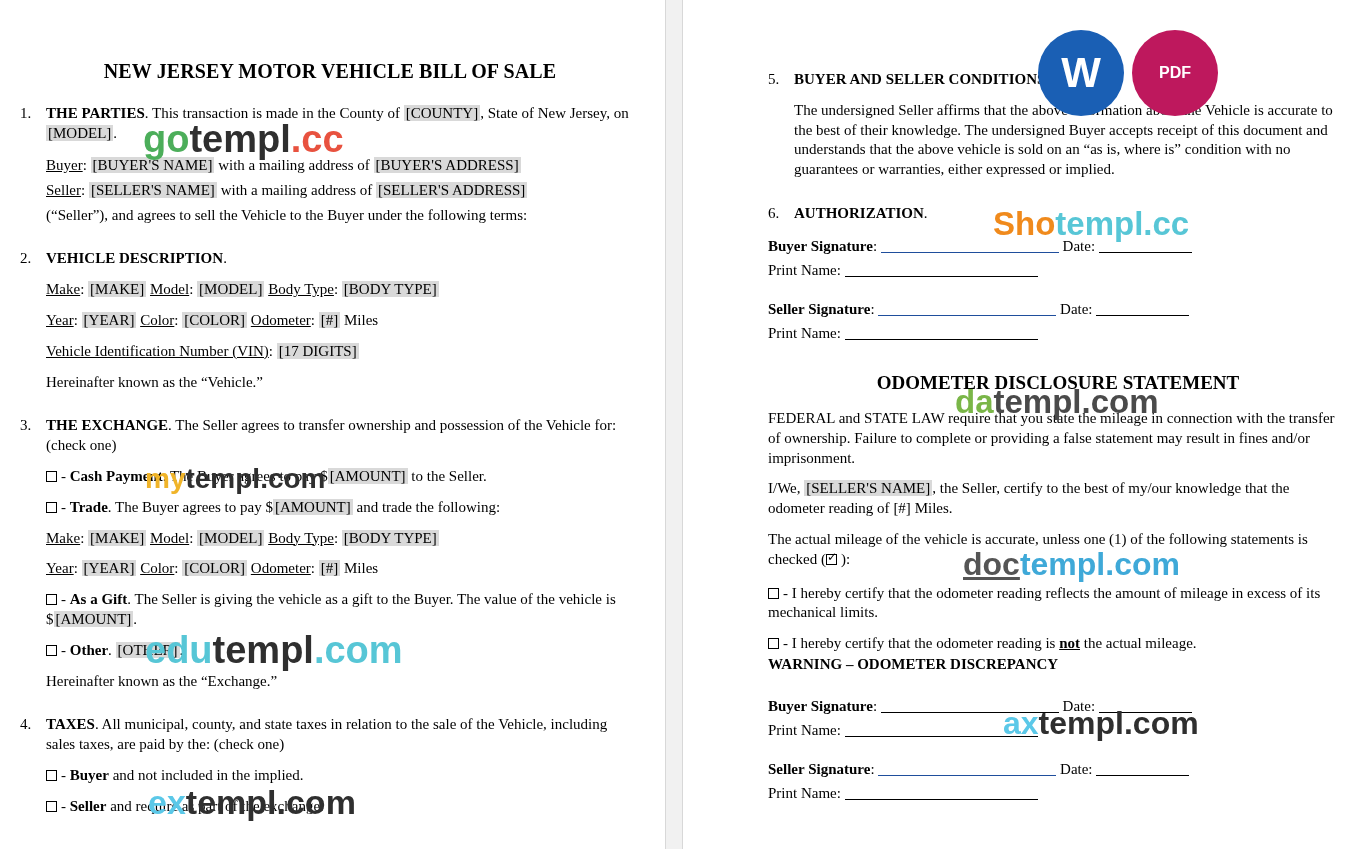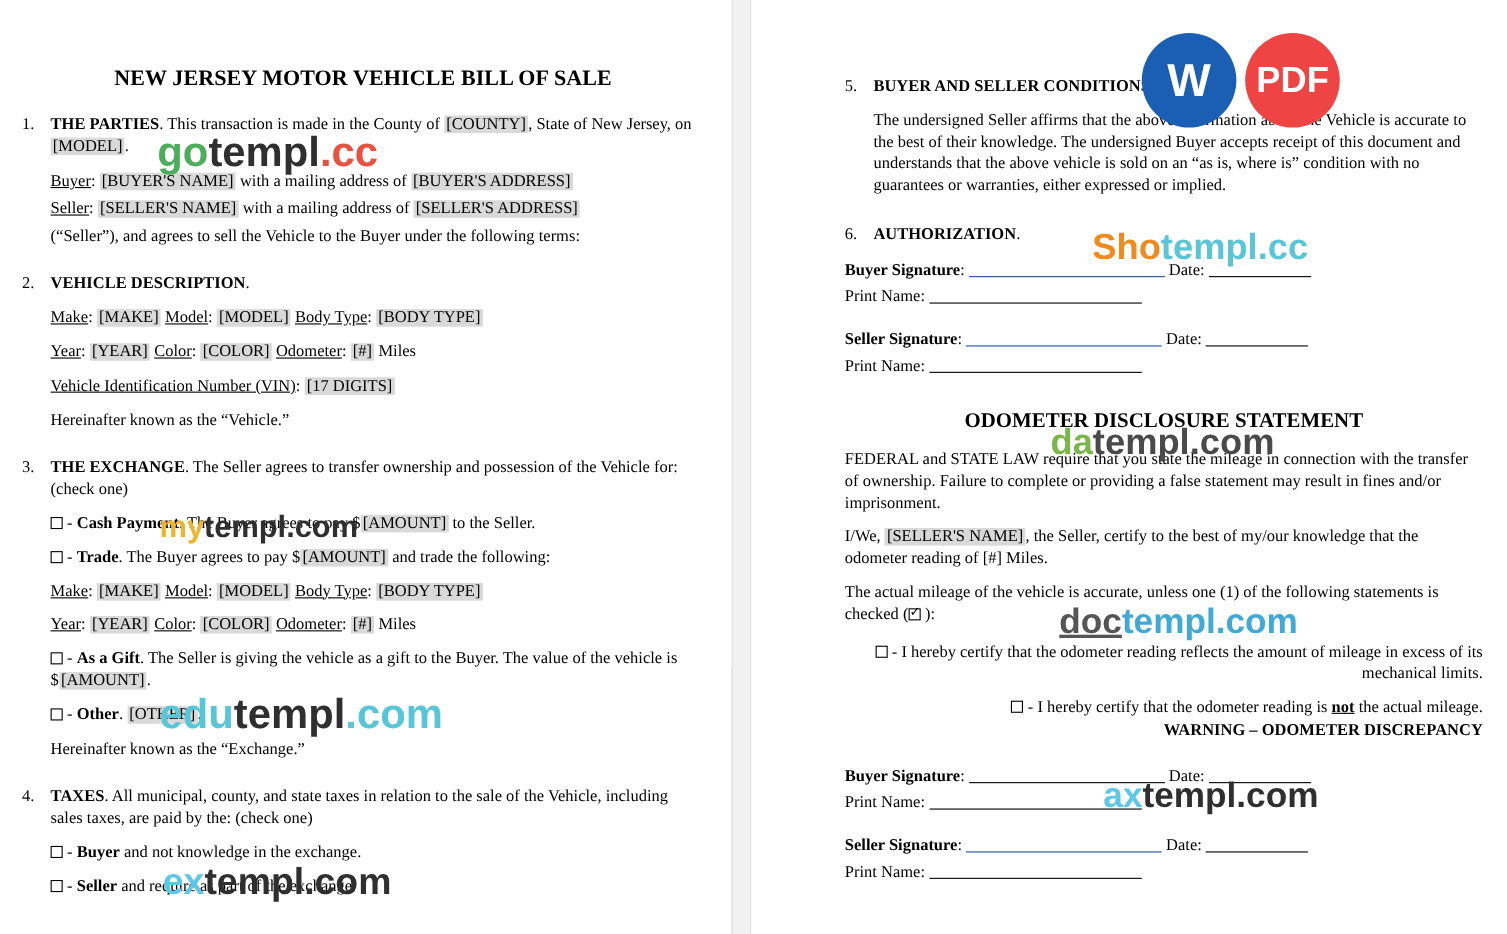--- a/index.html
+++ b/index.html
@@ -23,37 +23,37 @@
   h1.title { font-size:20px; font-weight:bold; text-align:center; margin:0 0 20px 0; letter-spacing:.1px; }
   h2.title2 { font-size:19px; font-weight:bold; text-align:center; margin:26px 0 14px 0; }
 
   .clause { display:flex; margin-bottom:13px; }
   .num { width:26px; flex:0 0 26px; text-align:left; }
   .body { flex:1; }
   .b { font-weight:bold; }
   .u { text-decoration:underline; }
   .fld { background:#d9d9d9; padding:0 2px; }
   .indent1 { margin-left:21px; }
-  .indent2 { margin-left:46px;text-align:right; }
+  .indent2 { margin-left:46px; }
   .indent3 { margin-left:66px; }
   .p { margin:0 0 11px 0; }
   .p-tight { margin:0 0 5px 0; }
   .chkbox { display:inline-block; width:11px; height:11px; border:1.3px solid #000; margin-right:4px; vertical-align:-1px; }
   .chkbox.checked { position:relative; }
   .chkbox.checked:after { content:"✓"; position:absolute; left:0px; top:-4px; font-size:12px; line-height:12px; font-family:"DejaVu Sans", sans-serif; }
 
   .sig-row { margin:0 0 4px 0; white-space:nowrap; }
   .line { display:inline-block; border-bottom:1px solid #1f4e9c; height:12px; vertical-align:-2px; }
   .line-blk { display:inline-block; border-bottom:1px solid #000; height:12px; vertical-align:-2px; }
 
   
   .badges { position:absolute; right:152px; top:30px; display:flex; gap:8px; z-index:5; }
   .badge { width:86px; height:86px; border-radius:50%; display:flex; align-items:center; justify-content:center; color:#fff; font-family:"Liberation Sans", sans-serif; font-weight:bold; }
   .badge.w { background:#1a5fb4; font-size:42px; }
-  .badge.pdf { background:#ef4444; font-size:33px; }
+  .badge.pdf { background:#be185d; font-size:16px; }
 
   
   .wm { position:absolute; font-family:"Liberation Sans", sans-serif; font-weight:bold; white-space:nowrap; pointer-events:none; }
 
   #wm-go      { left:143px; top:118px; font-size:38px; }
   #wm-ox      { left:148px; top:282px; font-size:27px; color:#2b2b2b; letter-spacing:.5px; }
   #wm-my      { left:145px; top:463px; font-size:28px; }
   #wm-edu     { left:145px; top:629px; font-size:38px; }
   #wm-ex      { left:148px; top:783px; font-size:34px; }
   #wm-sho     { left:993px; top:205px; font-size:33px; }
@@ -153,21 +153,21 @@
         </div>
       </div>
 
       <div class="clause">
         <div class="num">4.</div>
         <div class="body">
           <div class="p">
             <span class="b">TAXES</span><span>. All municipal, county, and state taxes in relation to the sale of the Vehicle, including sales taxes, are paid by the: (check one)</span>
           </div>
           <div class="p indent1">
-            <span class="chkbox"></span>- <span class="b">Buyer</span><span> and not knowledge in the exchange.</span>
+            <span class="chkbox"></span>- <span class="b">Buyer</span><span> and not included in the implied.</span>
           </div>
           <div class="p indent1">
             <span class="chkbox"></span>- <span class="b">Seller</span><span> and require as part of the exchange.</span>
           </div>
         </div>
       </div>
 
     </div>
 
     <div class="wm" id="wm-go">

